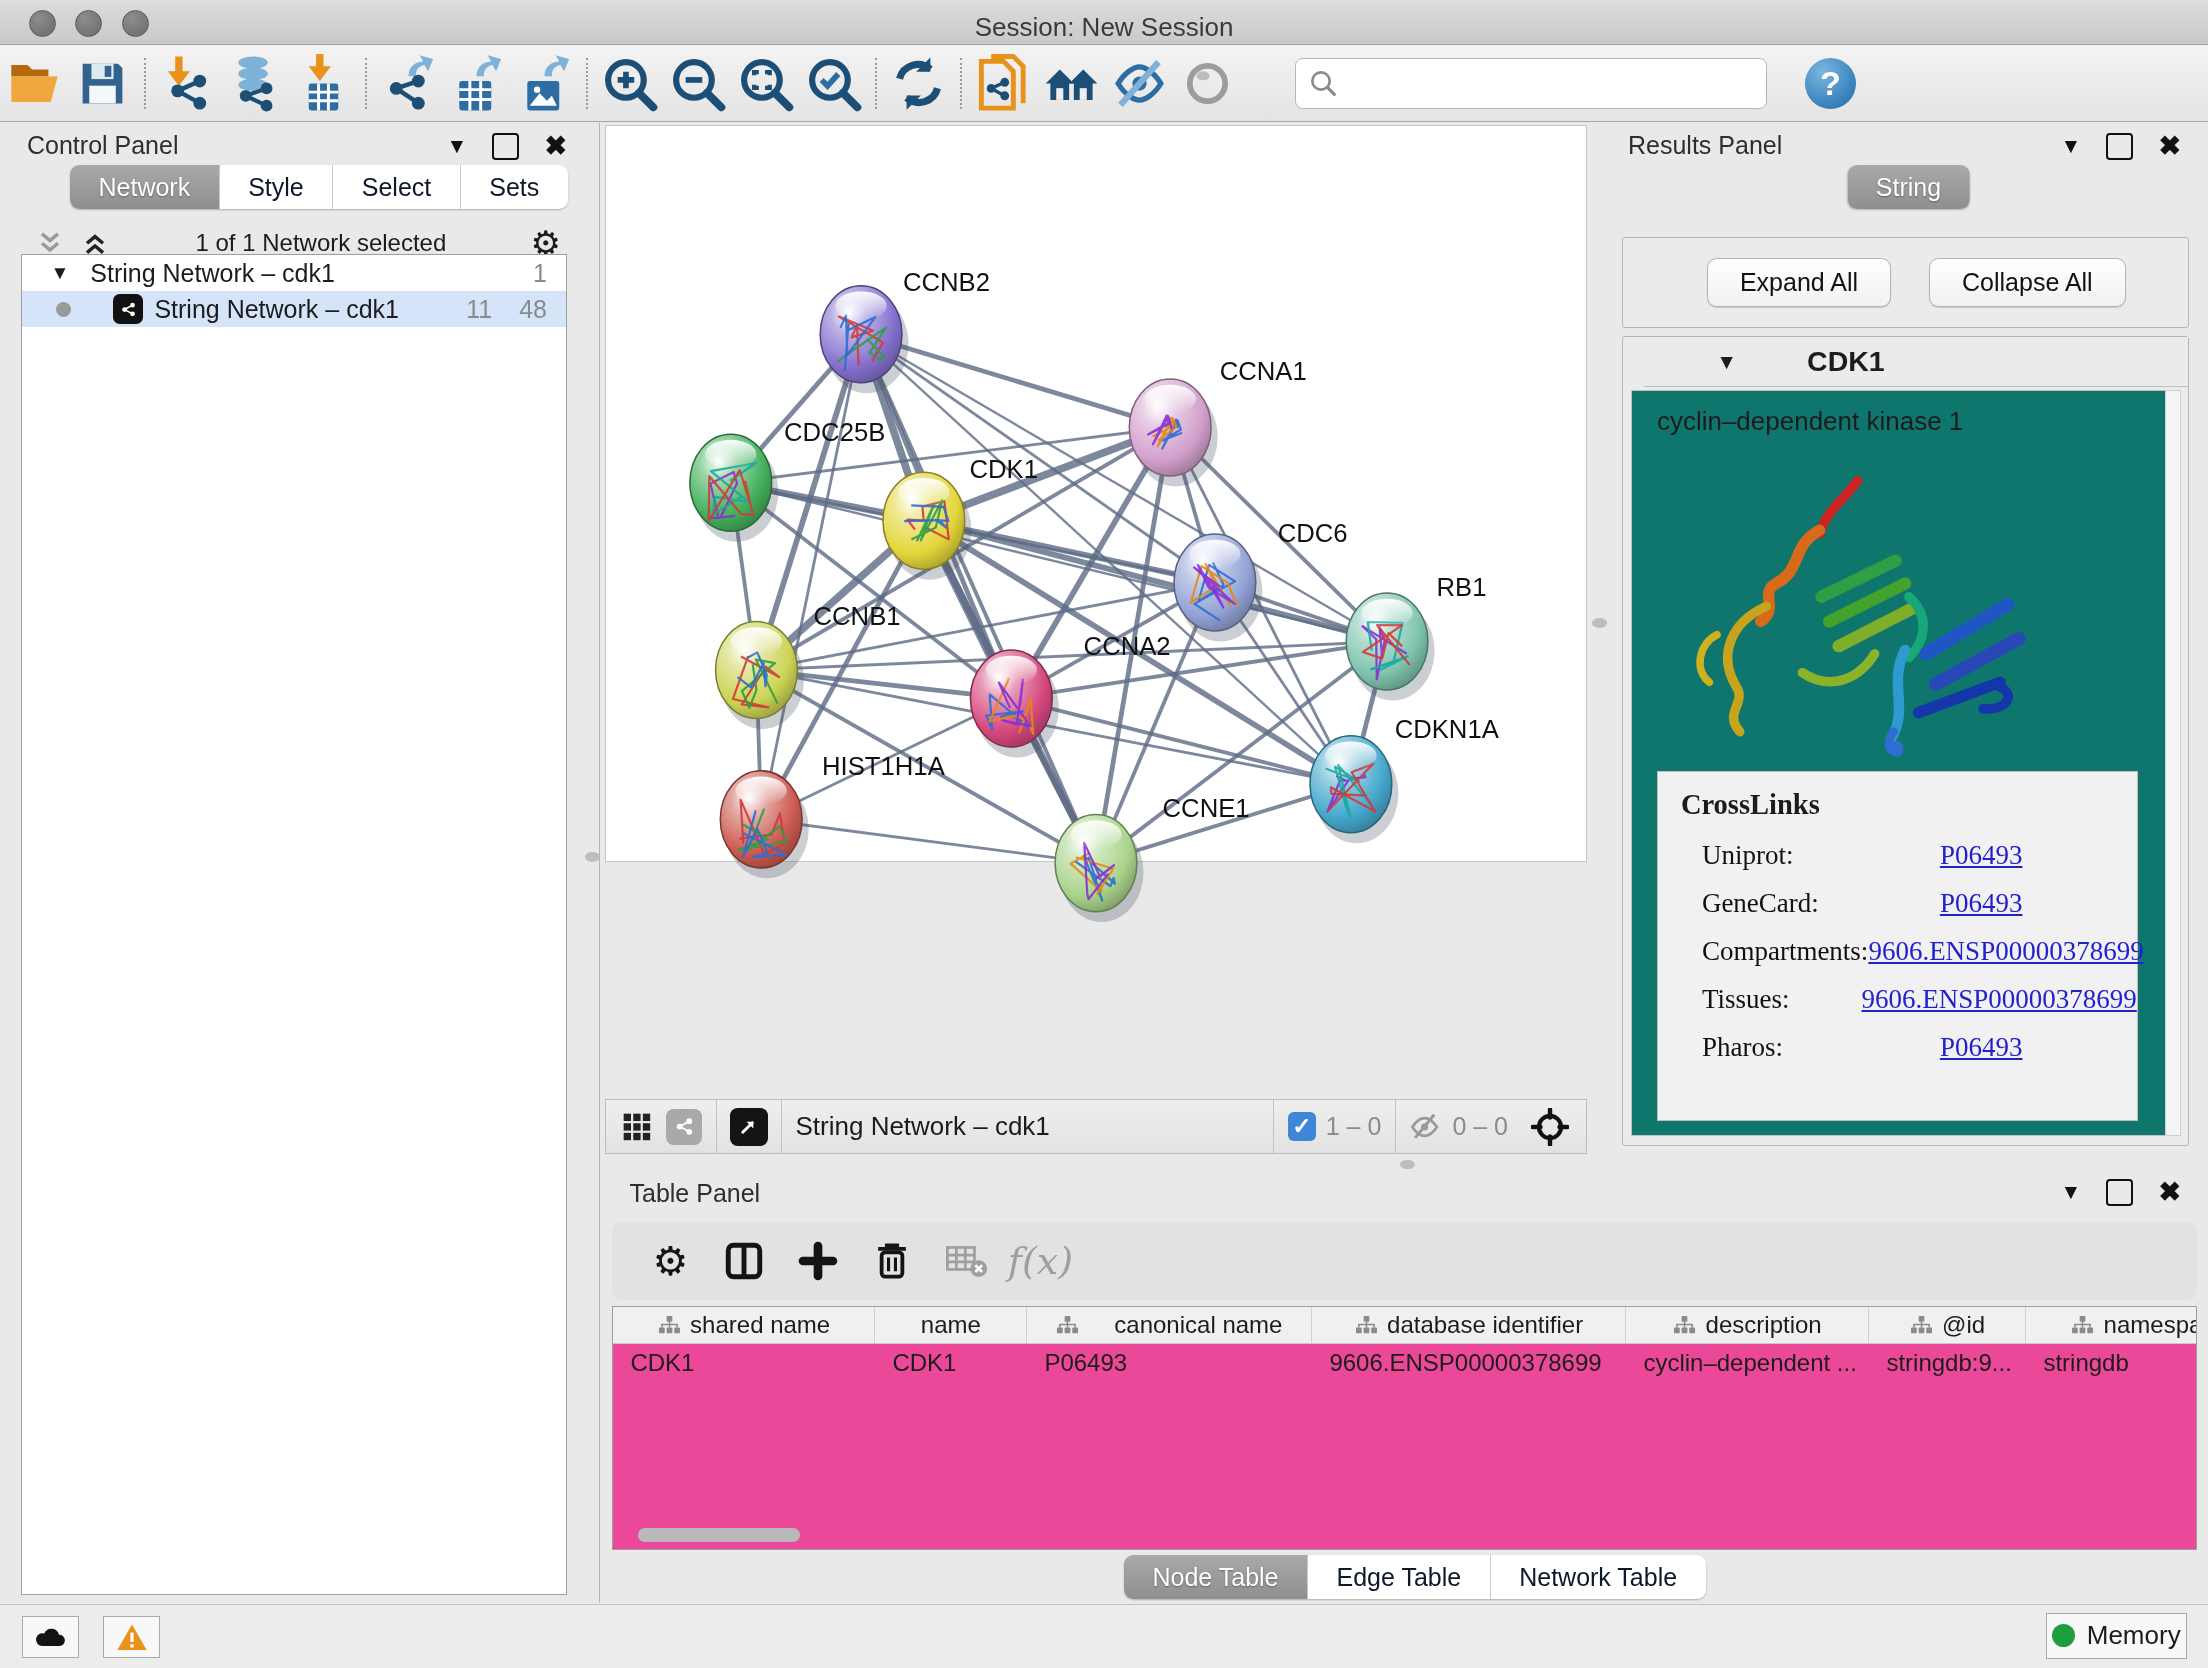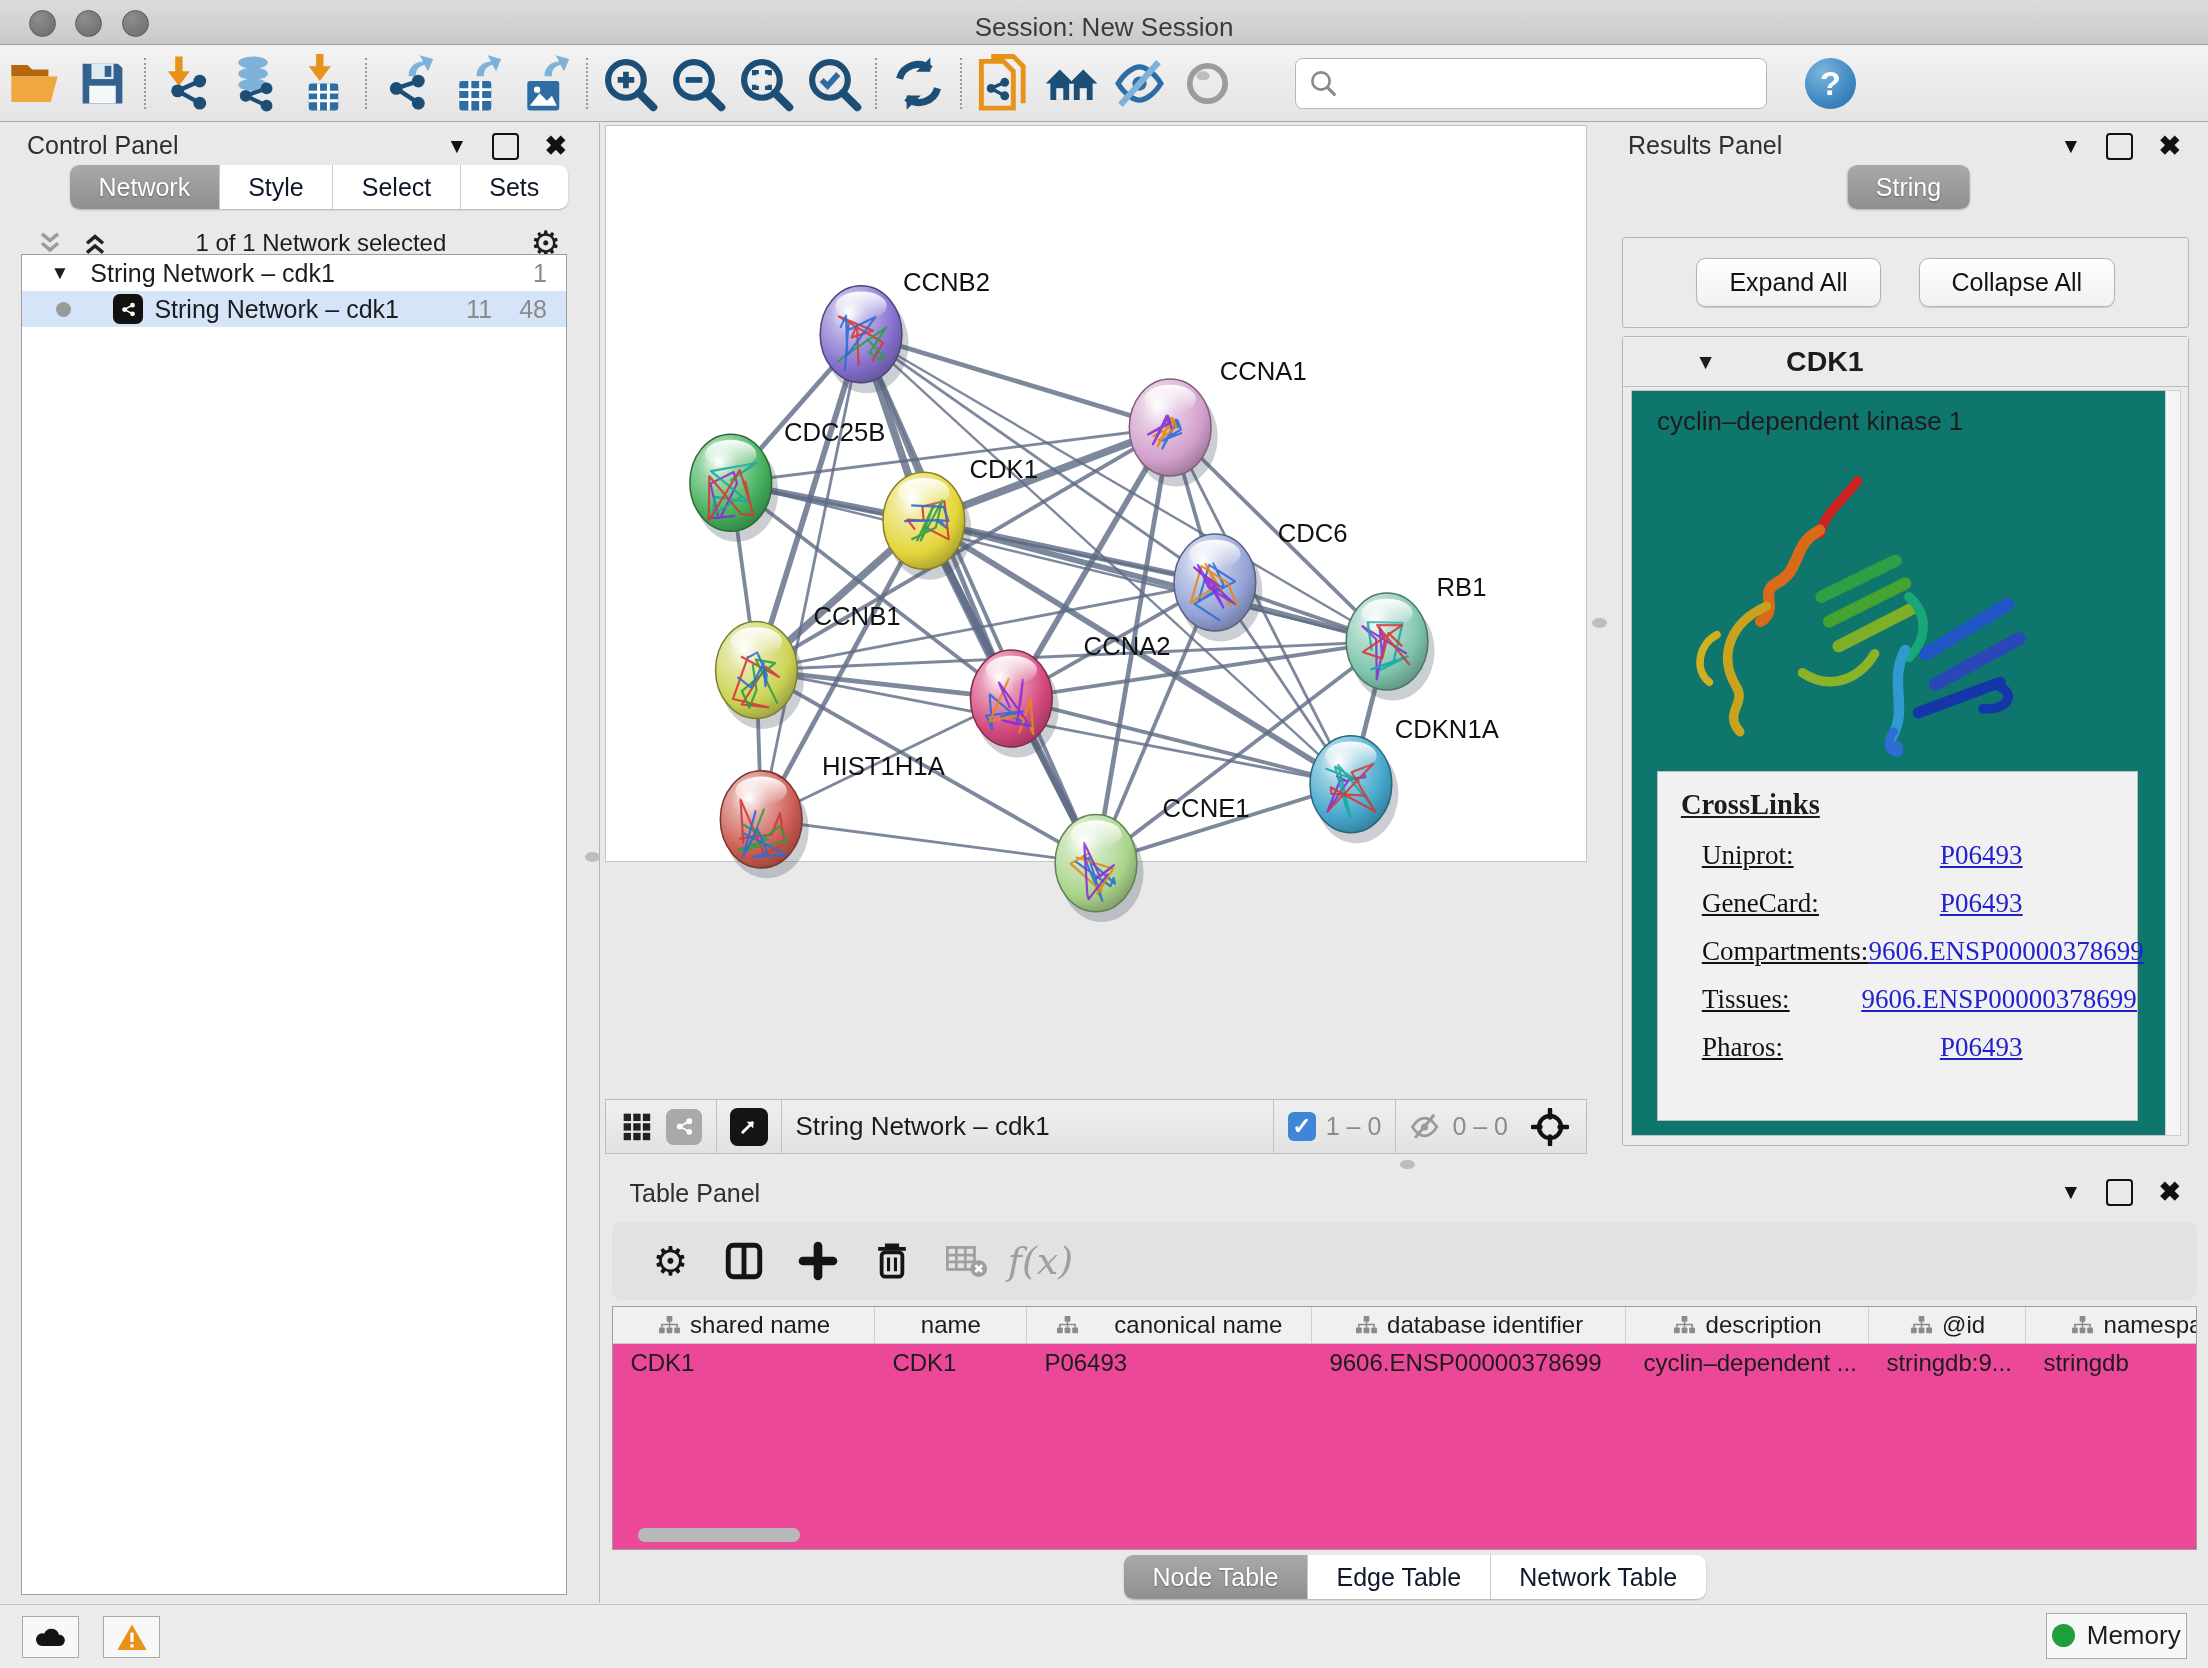--- a/index.html
+++ b/index.html
@@ -55,27 +55,27 @@
     display:flex;align-items:center;}
   .cvt-div{width:0;height:100%;border-left:1px solid #c2c2c2;margin:0 13.3px;}
   .checkbox{width:28.5px;height:28.5px;border-radius:5.7px;background:#3f87d6;color:#fff;font-size:23px;
     display:flex;align-items:center;justify-content:center;font-weight:bold;}
   .count-txt{font-size:25px;color:#8b8b8b;margin-left:9.5px;}
   .splitter-h{position:absolute;left:601px;top:1157px;width:1607px;height:15px;}
   .splitter-dot{position:absolute;width:15px;height:9.5px;border-radius:50%;background:#bdbdbd;}
   
   .results-panel{position:absolute;left:1609px;top:123px;width:599px;height:1050px;background:#e9e9e9;}
   .res-card{position:absolute;left:13.3px;width:567px;background:#ebebeb;border:1.9px solid #b6b6b6;
-    border-radius:2.9px;box-sizing:border-box;}
+    border-radius:2.9px;box-sizing:border-box;padding-left:21px;}
   .btn{background:linear-gradient(#ffffff,#f1f1f1);border:1px solid #b3b3b3;border-radius:9.5px;
     font-size:25px;color:#111;padding:8.6px 32px;box-shadow:0 1px 1px rgba(0,0,0,.15);}
   .entry-header{height:49px;border-bottom:1.9px solid #bdbdbd;display:flex;align-items:center;background:#ebebeb;}
   .entry-body{position:absolute;left:7.6px;right:21px;top:53px;bottom:9.5px;background:#0f766e;
     border:1px solid #c2c2c2;}
-  .serif{font-family:"Liberation Serif",serif;text-decoration:underline;}
+  .serif{font-family:"Liberation Serif",serif;}
   .xl-row{display:flex;margin-bottom:17px;}
   .xl-label{width:238px;font-size:27px;color:#111;}
   .xl-value{font-size:27px;color:#2222cc;text-decoration:underline;}
   .res-vscroll{position:absolute;right:7.6px;top:53px;bottom:9.5px;width:13.3px;background:#f4f4f4;
     border:1px solid #cfcfcf;}
   
   .table-panel{position:absolute;left:601px;top:1173px;width:1607px;height:430px;background:#e9e9e9;}
   .tp-toolbar{position:absolute;left:11.4px;top:49px;width:1585px;height:78px;background:#e2e2e2;
     border-radius:9.5px;display:flex;align-items:center;padding-left:21px;box-sizing:border-box;}
   .tp-tool{width:74px;display:flex;align-items:center;justify-content:center;}

